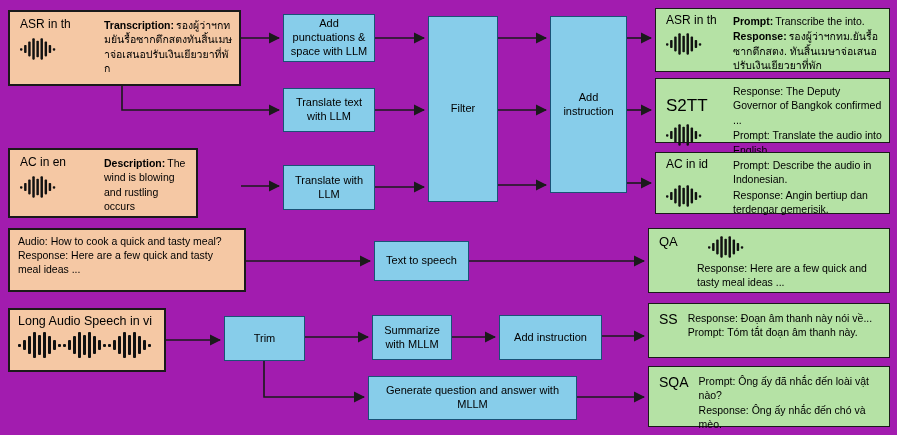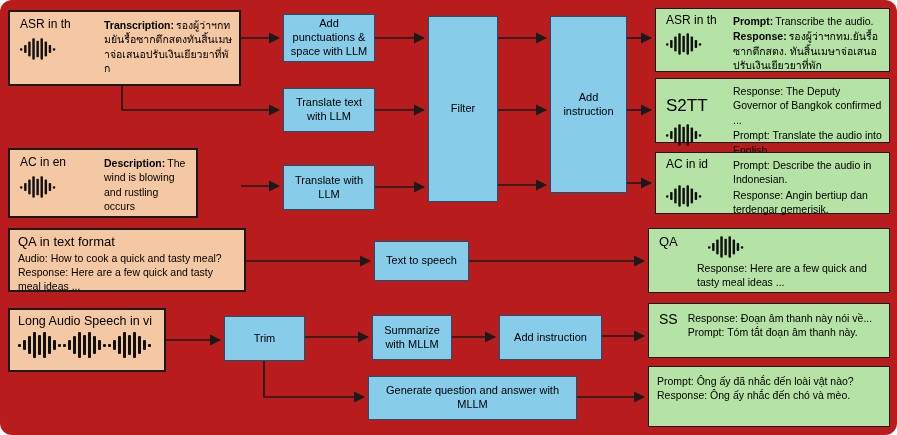--- a/index.html
+++ b/index.html
@@ -1,17 +1,17 @@
 <!DOCTYPE html>
 <html style="--input-fill: #F5C8A4; --process-fill: #87CDEA; --output-fill: #B5E2A5; --box-border: #1A1A1A; --process-border: #1A5276; --arrow: #1A1A1A;"><head>
 <meta charset="utf-8">
 <style>
   html,body{margin:0;padding:0;background:#fff;}
-  .canvas{position:relative;width:897px;height:435px;background:#b91c1c;
-          font-family:"Liberation Sans",sans-serif;color:#000;overflow:hidden;border-radius:12px;}
+  .canvas{position:relative;width:897px;height:435px;background:#a21caf;
+          font-family:"Liberation Sans",sans-serif;color:#000;overflow:hidden;}
   .box{position:absolute;box-sizing:border-box;}
   .input{background:var(--input-fill,#F5C8A4);border:2px solid var(--box-border,#1a1a1a);}
   .proc{background:var(--process-fill,#87CDEA);border:1.5px solid var(--process-border,#1a5276);
         display:flex;align-items:center;justify-content:center;text-align:center;
         font-size:11px;line-height:1.25;padding:2px 4px;}
   .output{background:var(--output-fill,#B5E2A5);border:1.6px solid var(--box-border,#1a1a1a);}
   .io-flex{display:flex;height:100%;padding:5px 6px;box-sizing:border-box;gap:6px;}
   .io-left{flex:0 0 auto;display:flex;flex-direction:column;align-items:flex-start;gap:5px;padding-left:4px;}
   .io-label{font-size:12px;white-space:nowrap;}
   .io-label.big{font-size:17px;margin-top:13px;}
@@ -103,21 +103,20 @@
             <i style="height: 3px;"></i>
           </span>
       </div>
       <div class="io-text">
         <b>Description:</b><span>The wind is blowing and rustling occurs</span>
       </div>
     </div>
   </div>
 
   <div class="box input title-box" style="left:8px;top:228px;width:238px;height:64px">
-    <div class="ttl">QA in text format</div>
     <div class="small">Audio: How to cook a quick and tasty meal?</div>
     <div class="small">Response: Here are a few quick and tasty meal ideas ...</div>
   </div>
 
   <div class="box input title-box" style="left:8px;top:308px;width:158px;height:64px">
     <div class="ttl" style="font-size:12.5px">Long Audio Speech in vi</div>
     <span class="wave" style="margin-top:3px">
         <i style="height: 3px;"></i>
         <i style="height: 10px;"></i>
         <i style="height: 18px;"></i>
@@ -169,21 +168,21 @@
             <i style="height: 18px;"></i>
             <i style="height: 26px;"></i>
             <i style="height: 20px;"></i>
             <i style="height: 26px;"></i>
             <i style="height: 18px;"></i>
             <i style="height: 10px;"></i>
             <i style="height: 3px;"></i>
           </span>
       </div>
       <div class="io-text th-wrap">
-        <div class="line"><b>Prompt:</b><span>Transcribe the audio.</span></div>
+        <div class="line"><b>Prompt:</b><span>Transcribe the into.</span></div>
         <div class="line"><b>Response:</b><span>รองผู้ว่าฯกทม.ยันรื้อซากตึกสตง. ทันสิ้นเมษาจ่อเสนอปรับเงินเยียวยาที่พัก</span></div>
       </div>
     </div>
   </div>
 
   <div class="box output" style="left:655px;top:78px;width:235px;height:65px">
     <div class="io-flex" style="padding:4px 6px;gap:5px">
       <div class="io-left" style="width:62px;gap:6px">
         <span class="io-label big">S2TT</span>
         <span class="wave sm">
@@ -251,20 +250,21 @@
       <span class="lbl">SS</span>
       <div class="txt">
         <div>Response: Đoạn âm thanh này nói về...</div>
         <div>Prompt: Tóm tắt đoạn âm thanh này.</div>
       </div>
     </div>
   </div>
 
   <div class="box output" style="left:648px;top:366px;width:242px;height:61px">
     <div class="flex-out">
+      <span class="lbl">SQA</span>
       <div class="txt">
         <div>Prompt: Ông ấy đã nhắc đến loài vật nào?</div>
         <div>Response: Ông ấy nhắc đến chó và mèo.</div>
       </div>
     </div>
   </div>
 
 </div>
 
 </body></html>

